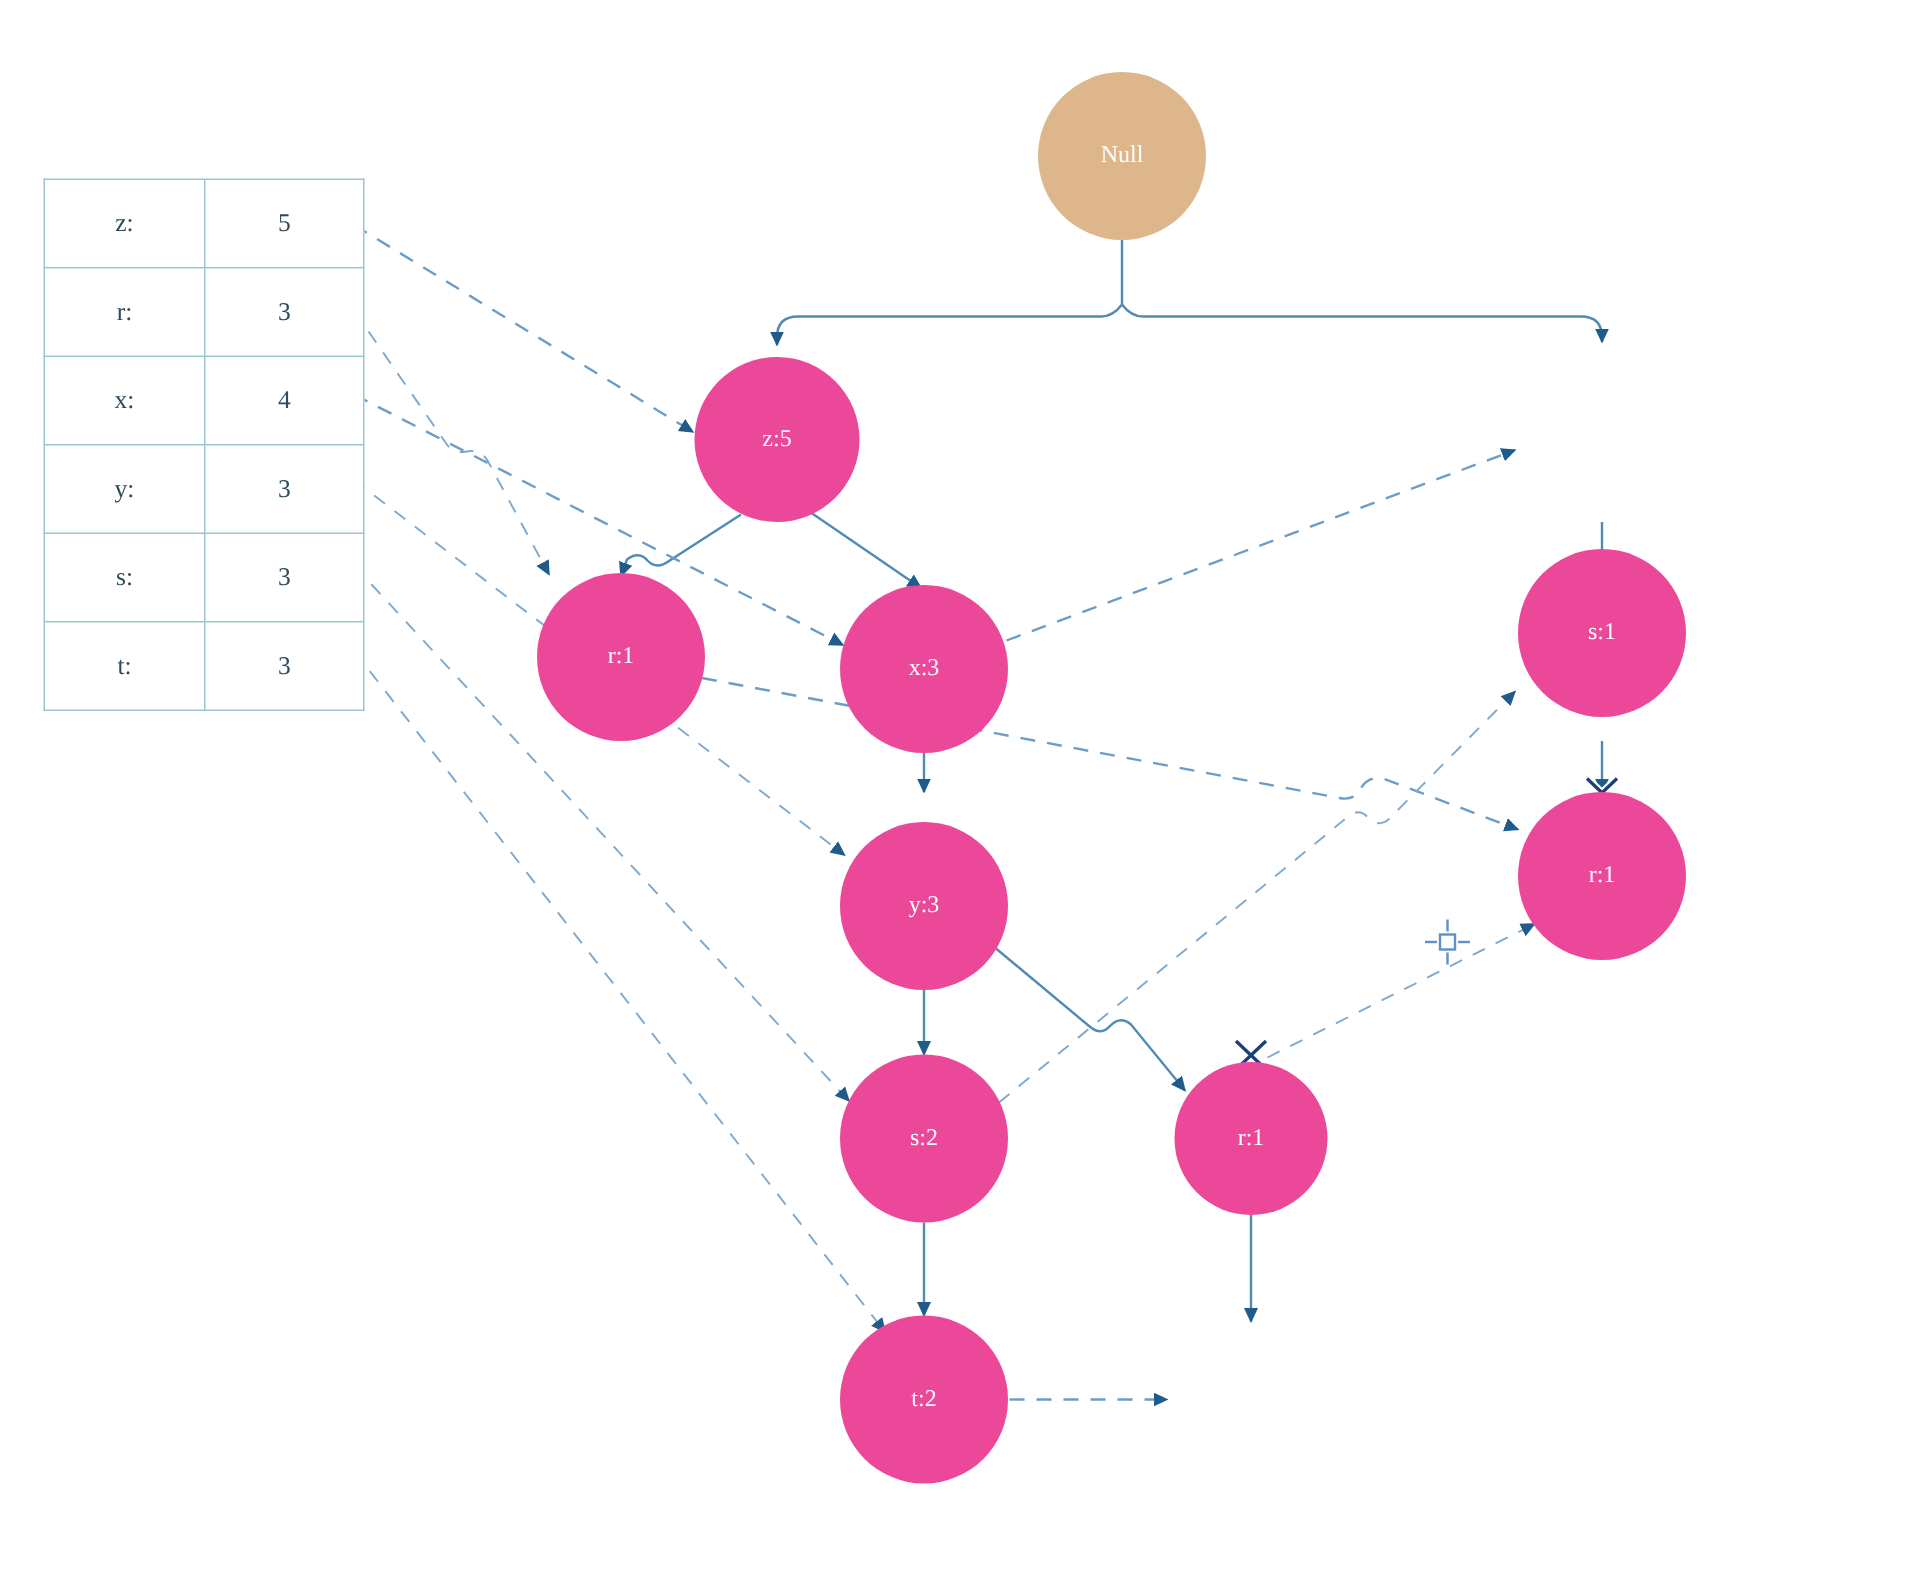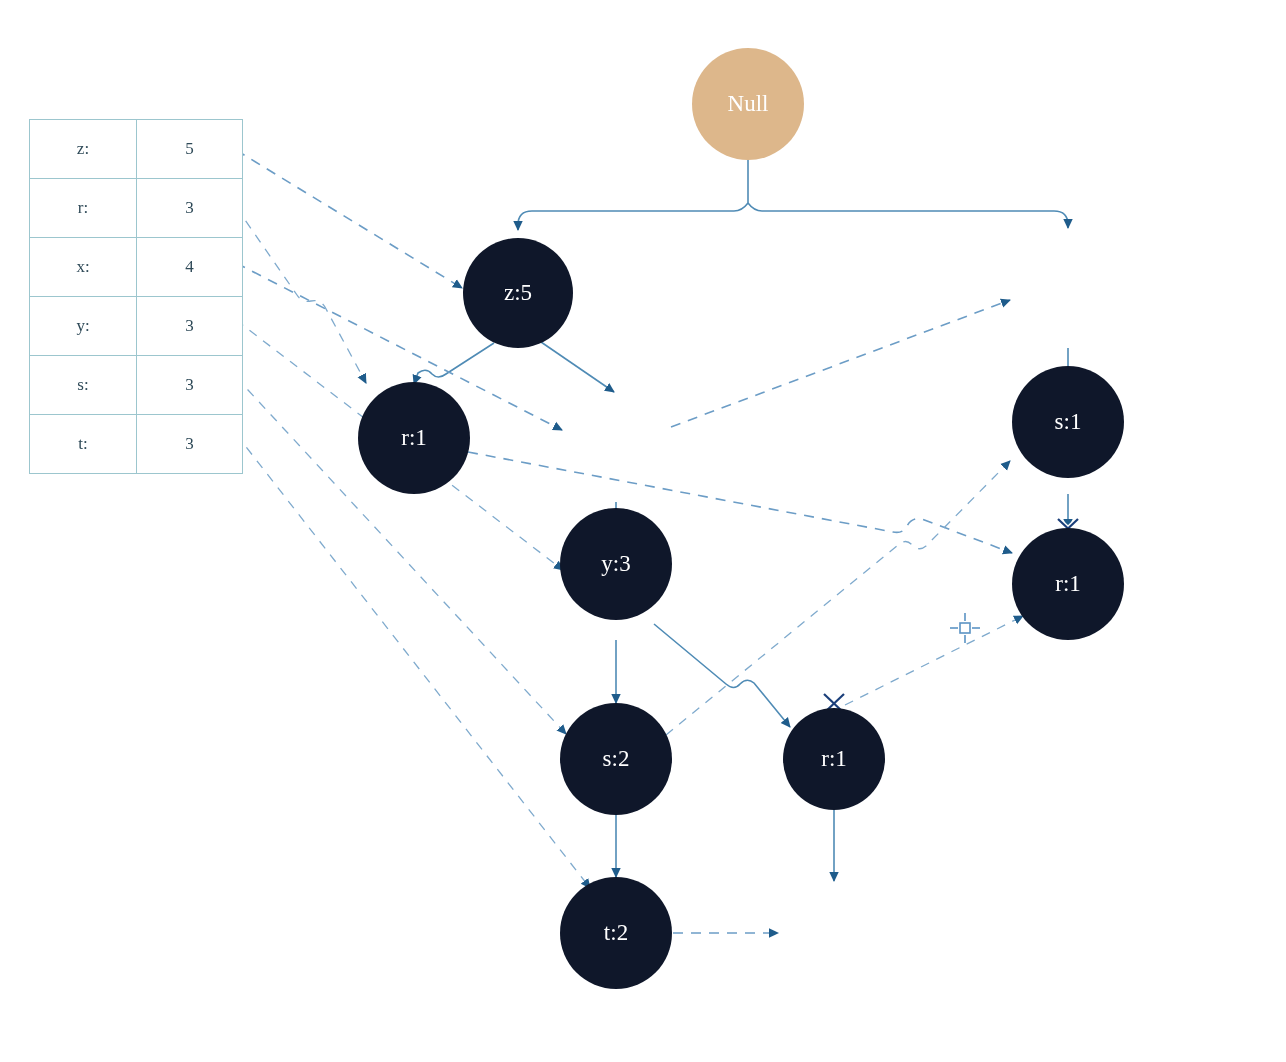--- a/index.html
+++ b/index.html
@@ -17,24 +17,24 @@
       font-size:17px;color:#2f4a58;
       font-family:"Liberation Serif","DejaVu Serif",serif;
       background:#ffffff;
   }
   .header-table td.key{width:104px;}
   .header-table td.val{width:103px;}
 
   
   .node{position:absolute;border-radius:50%;
         display:flex;align-items:center;justify-content:center;
-        color:#ffffff;font-size:23px;
+        color:#ffffff;font-size:16px;
         font-family:"Liberation Serif","DejaVu Serif",serif;
         user-select:none;}
-  .node.teal{background:#0f172a;}
+  .node.teal{background:#ec4899;}
   .node.tan{background:#ddb78b;}
 
   svg{position:absolute;left:0;top:0;pointer-events:none;}
   .solid-edge{fill:none;stroke:#4f8bb5;stroke-width:1.6;}
   .dash-edge{fill:none;stroke:#6c9dc6;stroke-width:1.6;stroke-dasharray:10 8;}
   .dash-edge-thin{fill:none;stroke:#7faacd;stroke-width:1.3;stroke-dasharray:9 8;}
   .xmark{stroke:#ffffff;stroke-width:5;stroke-linecap:butt;}
   .xmark-in{stroke:#1b3f7a;stroke-width:2.2;stroke-linecap:butt;}
   .cursor-mark{stroke:#5b93c4;stroke-width:1.6;fill:none;}
 </style>
@@ -145,20 +145,21 @@
       <tr>
         <td class="key">t:</td>
         <td class="val">3</td>
       </tr>
     </tbody>
   </table>
 
   <div class="node tan" style="left:692px;top:48px;width:112px;height:112px;">Null</div>
   <div class="node teal" style="left:463px;top:238px;width:110px;height:110px;">z:5</div>
   <div class="node teal" style="left:358px;top:382px;width:112px;height:112px;">r:1</div>
+  <div class="node teal" style="left:560px;top:390px;width:112px;height:112px;">x:3</div>
   <div class="node teal" style="left:1012px;top:366px;width:112px;height:112px;">s:1</div>
-  <div class="node teal" style="left:560px;top:508px;width:112px;height:112px;">y:3</div>
+  <div class="node teal" style="left:560px;top:548px;width:112px;height:112px;">y:3</div>
   <div class="node teal" style="left:1012px;top:528px;width:112px;height:112px;">r:1</div>
   <div class="node teal" style="left:560px;top:703px;width:112px;height:112px;">s:2</div>
   <div class="node teal" style="left:783px;top:708px;width:102px;height:102px;">r:1</div>
   <div class="node teal" style="left:560px;top:877px;width:112px;height:112px;">t:2</div>
 
 </div>
 
 </body></html>

